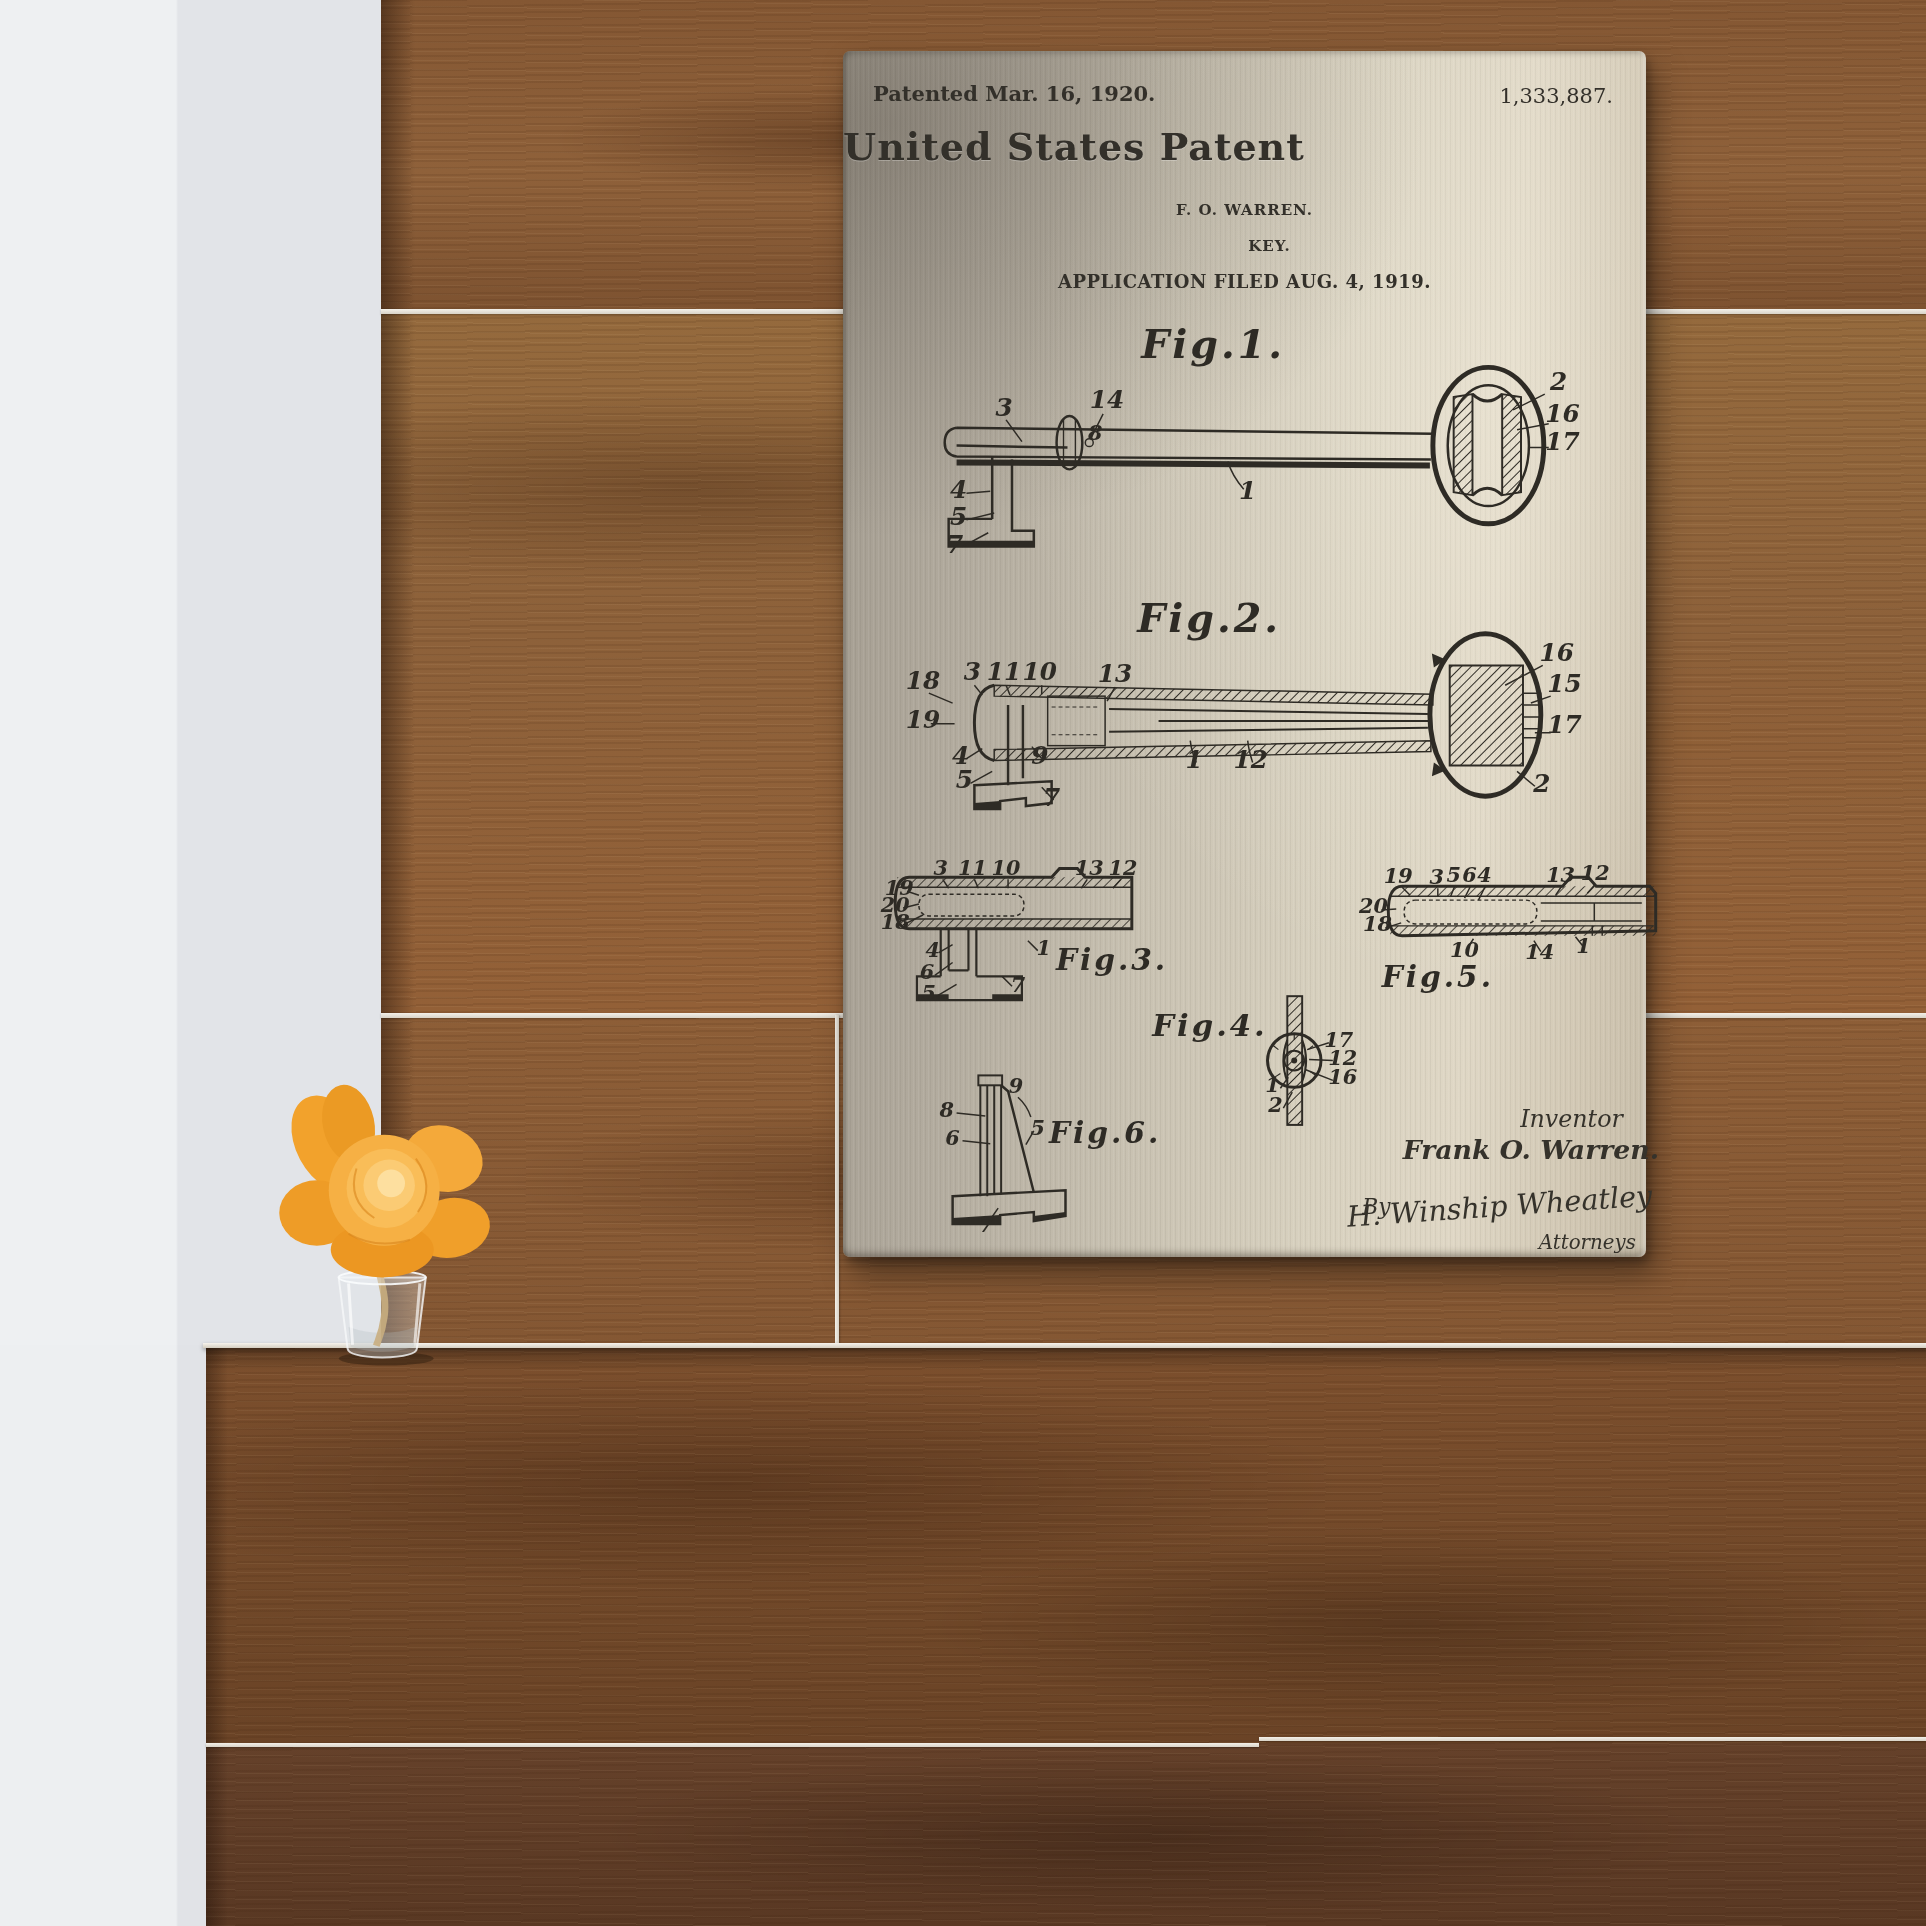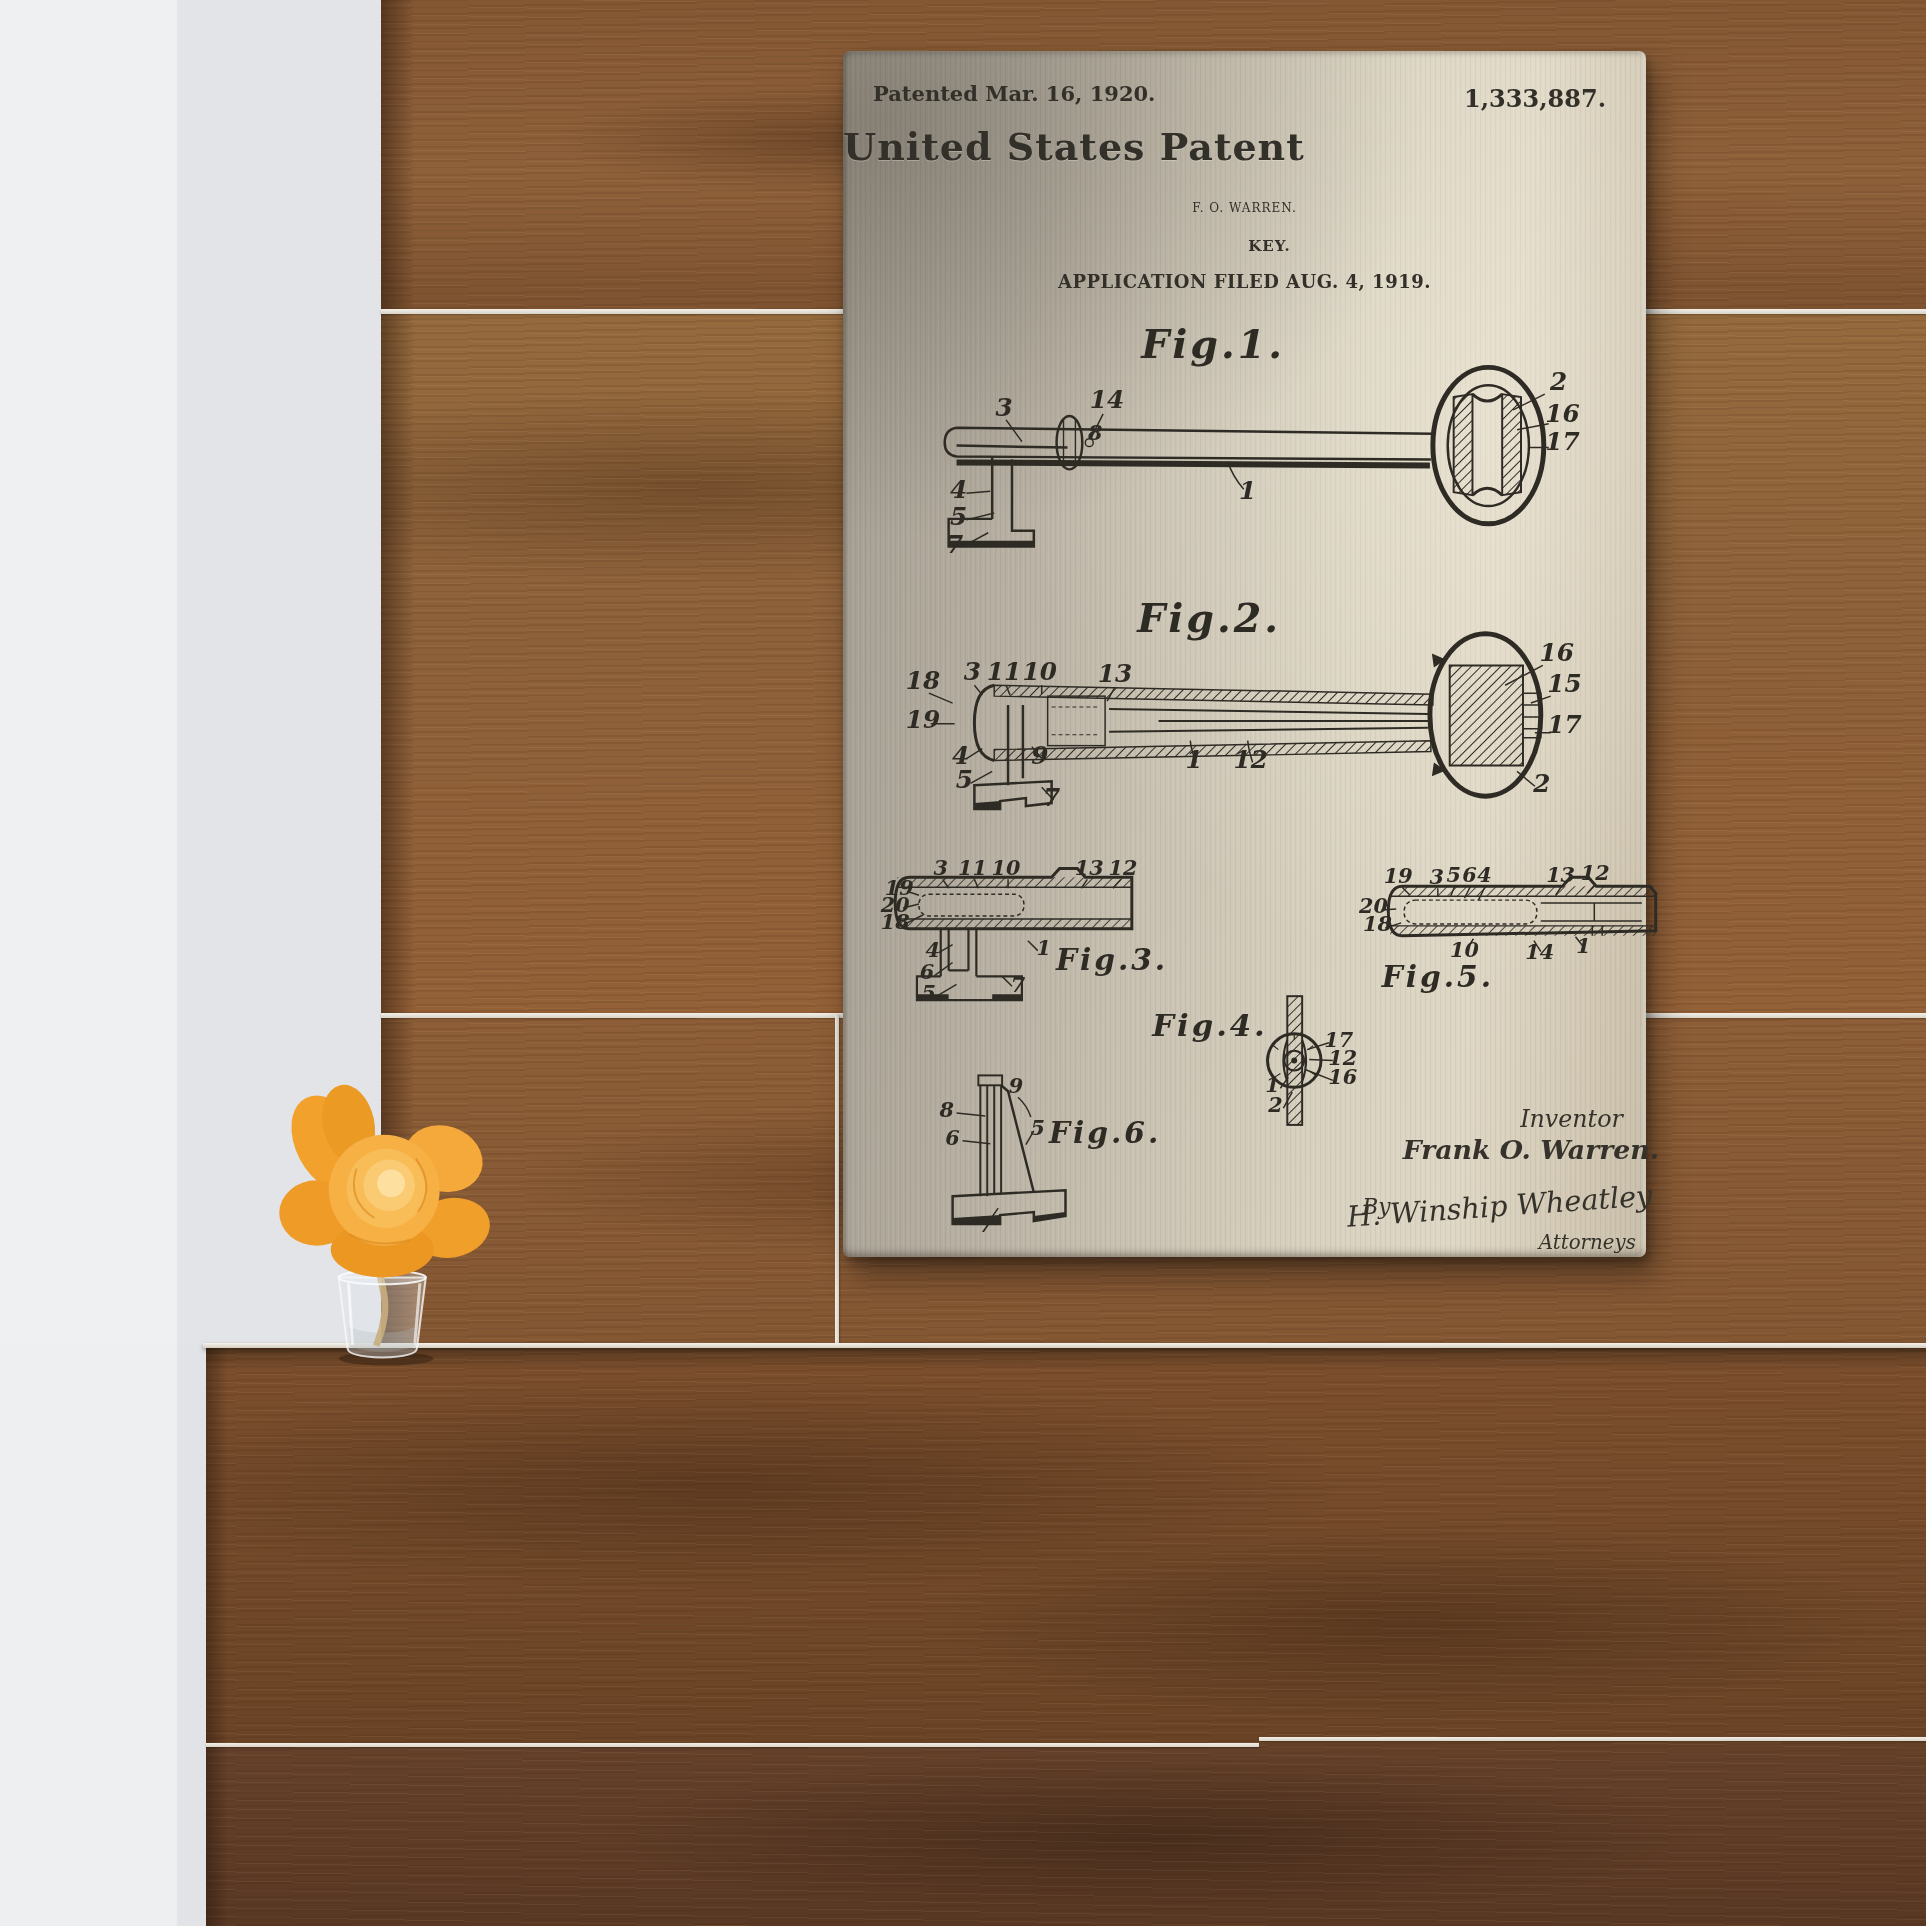--- a/index.html
+++ b/index.html
@@ -66,24 +66,24 @@
       radial-gradient(891px 693px at 6% 6%, rgba(40,34,28,.25), rgba(0,0,0,0) 60%),
       radial-gradient(693px 891px at 78% 30%, rgba(255,250,235,.30), rgba(0,0,0,0) 65%),
       repeating-linear-gradient(90deg, rgba(255,255,255,.06) 0 1px, rgba(0,0,0,0) 1px 2px,
         rgba(30,25,18,.05) 2px 3px, rgba(0,0,0,0) 3px 5px),
       linear-gradient(94deg,#a39c90 0%,#b2ab9e 18%,#c8c1b1 40%,#d8d1bf 62%,#dfd7c5 78%,#d1c7b3 92%,#c8beaa 100%);
     box-shadow:10px 18px 32px rgba(0,0,0,.38), 3px 6px 10px rgba(0,0,0,.28),
       inset -4px 0 4px -2px rgba(252,250,242,.55), inset 0 -6px 8px -4px rgba(38,28,18,.5),
       inset 3px 3px 6px -2px rgba(30,25,20,.35);}
   .plate .ptxt{position:absolute;color:#33302a;white-space:nowrap;}
   .p-date{left:30px;top:30px;font-size:21px;font-weight:600;}
-  .p-num{right:40px;top:33px;font-size:24px;font-weight:700;}
+  .p-num{right:33px;top:33px;font-size:21px;font-weight:400;}
   .p-title{left:0;top:73px;width:100%;font-size:38px;font-weight:700;
            letter-spacing:1px;text-shadow:0 1px 0 rgba(255,255,255,.25);}
-  .p-inv{left:0;top:150px;width:100%;text-align:center;font-size:12px;font-weight:400;letter-spacing:1px;}
+  .p-inv{left:0;top:150px;width:100%;text-align:center;font-size:15px;font-weight:700;letter-spacing:1px;}
   .p-key{left:0;top:186px;width:100%;text-align:center;font-size:15px;font-weight:700;letter-spacing:1px;padding-left:25px;}
   .p-app{left:0;top:220px;width:100%;text-align:center;font-size:18px;font-weight:600;letter-spacing:0.5px;}
 
   
   svg.overlay{position:absolute;left:0;top:0;width:1927px;height:1927px;pointer-events:none;}
   .ink{stroke:#2e2b25;fill:none;}
   text.n{font-family:"DejaVu Serif",serif;font-style:italic;font-weight:600;
          font-size:25px;fill:#2e2b25;text-anchor:middle;stroke:none;}
   text.nsm{font-size:21px;}
   text.cap{font-family:"DejaVu Serif",serif;font-style:italic;font-weight:bold;

